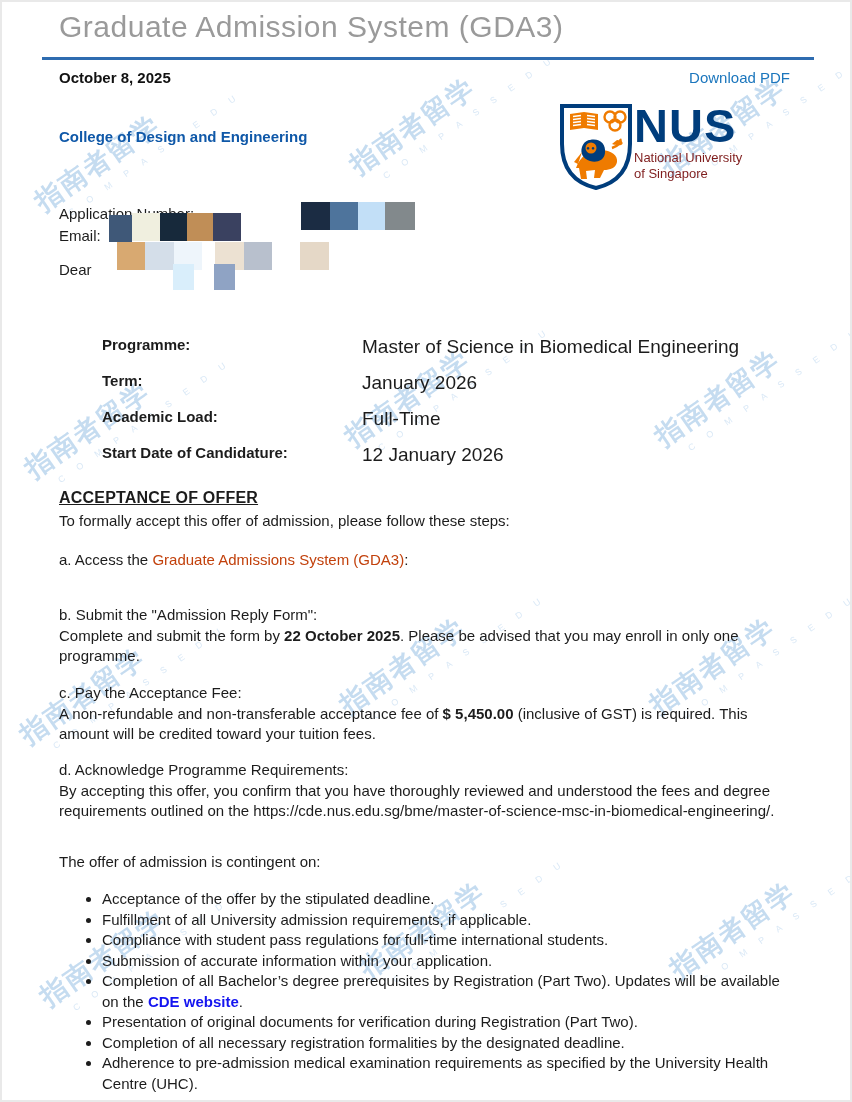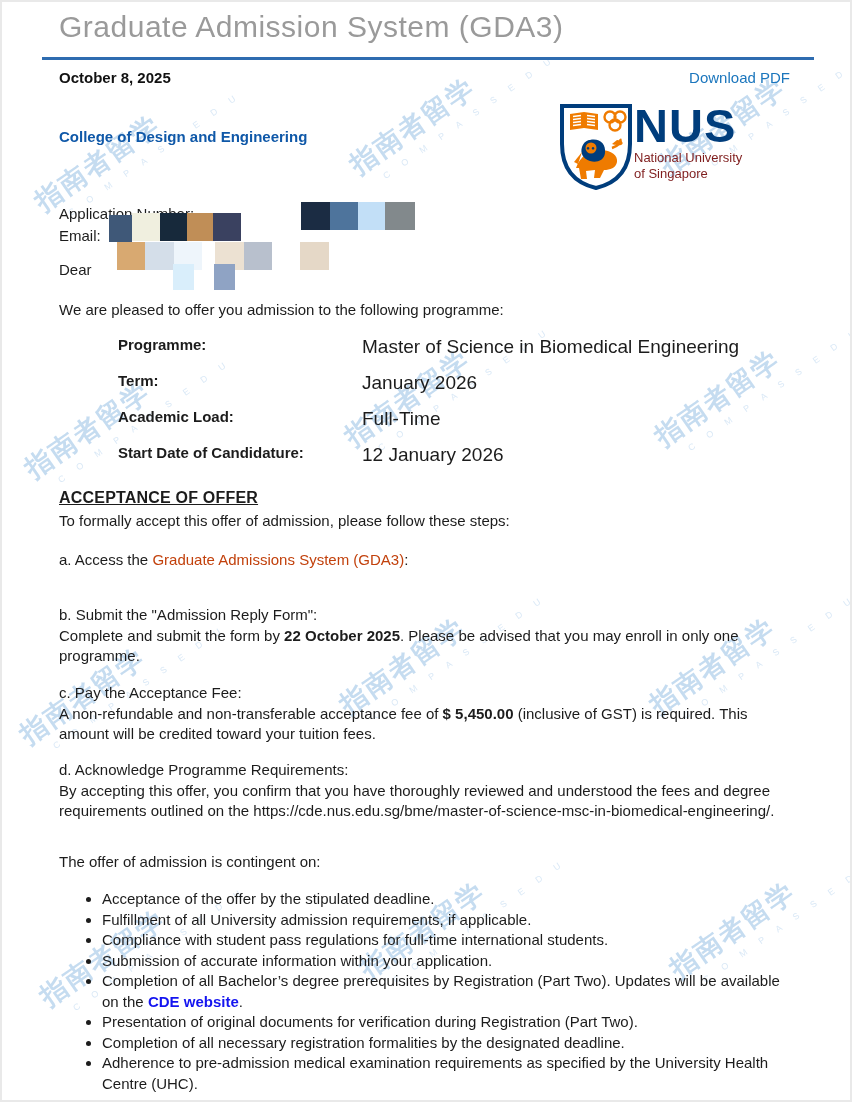--- a/index.html
+++ b/index.html
@@ -27,21 +27,21 @@
   .hr{top:55px;left:40px;width:772px;height:3px;background:#2e6cb0;}
   .date{top:67px;left:57px;font-size:15px;font-weight:bold;color:#111;}
   .download{top:67px;right:60px;font-size:15px;color:#1b76bd;text-decoration:none;cursor:pointer;}
   .college{top:126px;left:57px;font-size:15px;font-weight:bold;color:#0f58a8;}
   .nus-logo{top:102px;left:558px;display:flex;align-items:flex-start;gap:2px;}
   .nus-right{display:flex;flex-direction:column;}
   .nus-acronym{font-size:47px;font-weight:bold;color:#003d7c;line-height:44px;letter-spacing:1px;}
   .nus-sub{font-size:13px;color:#7f1d1d;line-height:16px;margin-top:2px;}
   .line{font-size:15px;line-height:20.5px;}
   .lbl{font-weight:bold;}
-  .tbl-label{left:100px;font-size:15px;font-weight:bold;margin-left:16px;}
+  .tbl-label{left:100px;font-size:15px;font-weight:bold;}
   .tbl-value{left:360px;font-size:19px;}
   .heading{top:487px;left:57px;font-size:16px;font-weight:bold;text-decoration:underline;letter-spacing:.2px;}
   .para{left:57px;width:737px;font-size:15px;line-height:20.5px;}
   a.body-link{color:#c2410c;text-decoration:none;cursor:pointer;}
   a.cde-link{color:#1414f0;font-weight:bold;text-decoration:none;cursor:pointer;}
   .blk{position:absolute;}
   ul.cont{margin:0;padding:0 0 0 43px;}
   ul.cont li{font-size:15px;line-height:20.5px;}
 </style>
 </head>
@@ -237,21 +237,20 @@
         <div class="blk" style="left: 115px; top: 240px; width: 28px; height: 28px; background: rgb(216, 169, 113);"></div>
         <div class="blk" style="left: 143px; top: 240px; width: 29px; height: 28px; background: rgb(212, 222, 233);"></div>
         <div class="blk" style="left: 172px; top: 240px; width: 28px; height: 28px; background: rgb(238, 245, 251);"></div>
         <div class="blk" style="left: 213px; top: 240px; width: 29px; height: 28px; background: rgb(236, 225, 210);"></div>
         <div class="blk" style="left: 242px; top: 240px; width: 28px; height: 28px; background: rgb(184, 192, 205);"></div>
         <div class="blk" style="left: 298px; top: 240px; width: 29px; height: 28px; background: rgb(229, 216, 199);"></div>
         <div class="blk" style="left: 171px; top: 262px; width: 21px; height: 26px; background: rgb(217, 238, 251);"></div>
         <div class="blk" style="left: 212px; top: 262px; width: 21px; height: 26px; background: rgb(143, 163, 196);"></div>
       </div>
 
-    <div class="abs line" style="top:298px;left:57px;">We are pleased to offer you admission to the following programme:</div>
 
     <div class="abs tbl-label" style="top:334px;">Programme:</div>
     <div class="abs tbl-value" style="top:334px;">Master of Science in Biomedical Engineering</div>
     <div class="abs tbl-label" style="top:370px;">Term:</div>
     <div class="abs tbl-value" style="top:370px;">January 2026</div>
     <div class="abs tbl-label" style="top:406px;">Academic Load:</div>
     <div class="abs tbl-value" style="top:406px;">Full-Time</div>
     <div class="abs tbl-label" style="top:442px;">Start Date of Candidature:</div>
     <div class="abs tbl-value" style="top:442px;">12 January 2026</div>
 

